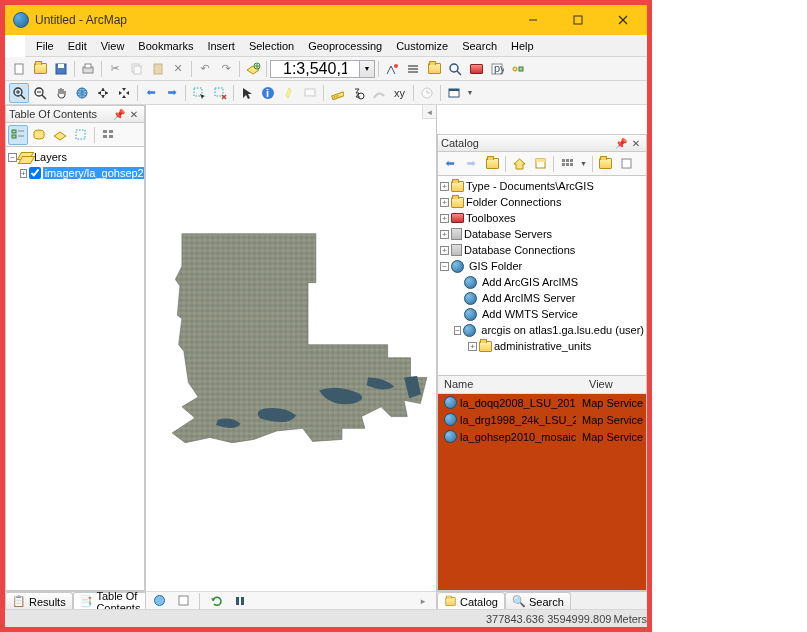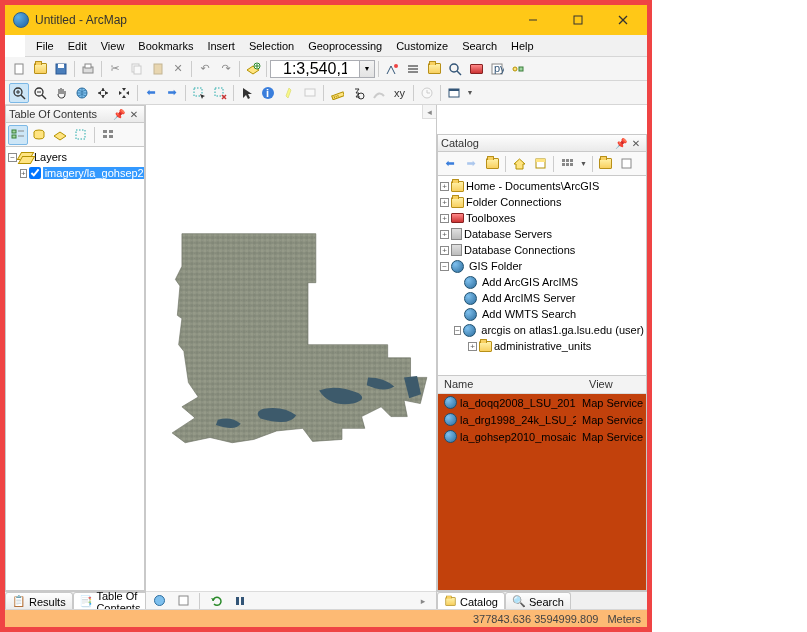--- a/index.html
+++ b/index.html
@@ -43,21 +43,21 @@
 .cat-details { flex:1; border:1px solid #c9c9c9; border-top:0; background:#c2410c; display:flex; flex-direction:column; min-height:0; }
 .details-header { height:18px; background:#f3f3f3; border-bottom:1px solid #dcdcdc; display:flex; font-size:11px; color:#333; }
 .details-header .col { padding:2px 6px; }
 .details-body { flex:1; overflow:auto; }
 .detail-row { display:flex; height:17px; align-items:center; cursor:pointer; }
 .detail-row .cell { padding:0 6px; white-space:nowrap; overflow:hidden; }
 .globe-ico { width:13px; height:13px; border-radius:50%; background:radial-gradient(circle at 30% 30%,#7ec0ee,#2e6e9e); border:1px solid #1e5070; flex-shrink:0; margin-right:3px; }
 .ftabs { height:18px; display:flex; align-items:end; gap:0; background:#f0f0f0; border-top:1px solid #c9c9c9; }
 .ftab { height:17px; padding:2px 6px 1px; border:1px solid #c9c9c9; border-bottom:0; background:linear-gradient(#fefefe,#ececec); font-size:10px; display:flex; align-items:center; gap:3px; cursor:pointer; border-radius:3px 3px 0 0; margin-top:1px; }
 .ftab.active { background:#fff; }
-.statusbar { height:18px; background:#fdba74; border-top:1px solid #d6d6d6; display:flex; align-items:center; justify-content:flex-end; padding:0 6px; font-size:10px; color:#444; gap:9px; }
+.statusbar { height:18px; background:#e5e5e5; border-top:1px solid #d6d6d6; display:flex; align-items:center; justify-content:flex-end; padding:0 0; font-size:10px; color:#444; gap:2px; }
 .map-footer { height:18px; background:#f7f7f7; border-top:1px solid #dcdcdc; display:flex; align-items:center; padding:0 3px; gap:4px; }
 .ico { width:14px; height:14px; display:flex; align-items:center; justify-content:center; font-size:11px; }
 .folder-ico { width:13px; height:11px; background:linear-gradient(#fff1a8,#f8d060); border:1px solid #b89018; border-radius:1px; position:relative; flex-shrink:0; }
 .folder-ico::before { content:''; position:absolute; top:-3px; left:0; width:5px; height:3px; background:#f8d060; border:1px solid #b89018; border-bottom:0; border-radius:1px 1px 0 0; }
 .toolbox-ico { width:13px; height:10px; background:linear-gradient(#f88,#c33); border:1px solid #822; border-radius:1px; flex-shrink:0; }
 .svr-ico { width:11px; height:12px; background:linear-gradient(#e0e0e0,#bcbcbc); border:1px solid #888; flex-shrink:0; }
 svg { display:block; }
 ::-webkit-scrollbar { width:16px; height:16px; }
 ::-webkit-scrollbar-track { background:#f0f0f0; }
 ::-webkit-scrollbar-thumb { background:#cdcdcd; border:1px solid #ababab; }
@@ -488,21 +488,21 @@
         <div class="tb-btn">
             <svg width="13" height="13">
               <rect x="2" y="2" width="9" height="9" fill="#fff" stroke="#888"></rect>
             </svg>
           </div>
       </div>
       <div class="cat-tree">
         <div class="tree-row">
             <span class="exp">+</span>
             <div class="folder-ico"></div>
-            <span>Home - Documents\ArcGIS</span>
+            <span>Type - Documents\ArcGIS</span>
           </div>
         <div class="tree-row">
             <span class="exp">+</span>
             <div class="folder-ico"></div>
             <span>Folder Connections</span>
           </div>
         <div class="tree-row">
             <span class="exp">+</span>
             <div class="toolbox-ico"></div>
             <span>Toolboxes</span>
@@ -525,21 +525,21 @@
         <div class="tree-row" style="padding-left:24px">
             <div class="globe-ico"></div>
             <span>Add ArcGIS ArcIMS</span>
           </div>
         <div class="tree-row" style="padding-left:24px">
             <div class="globe-ico"></div>
             <span>Add ArcIMS Server</span>
           </div>
         <div class="tree-row" style="padding-left:24px">
             <div class="globe-ico"></div>
-            <span>Add WMTS Search</span>
+            <span>Add WMTS Service</span>
           </div>
         <div class="tree-row" style="padding-left:14px">
             <span class="exp">−</span>
             <div class="globe-ico"></div>
             <span>arcgis on atlas1.ga.lsu.edu (user)</span>
           </div>
         <div class="tree-row" style="padding-left:28px">
             <span class="exp">+</span>
             <div class="folder-ico"></div>
             <span>administrative_units</span>

